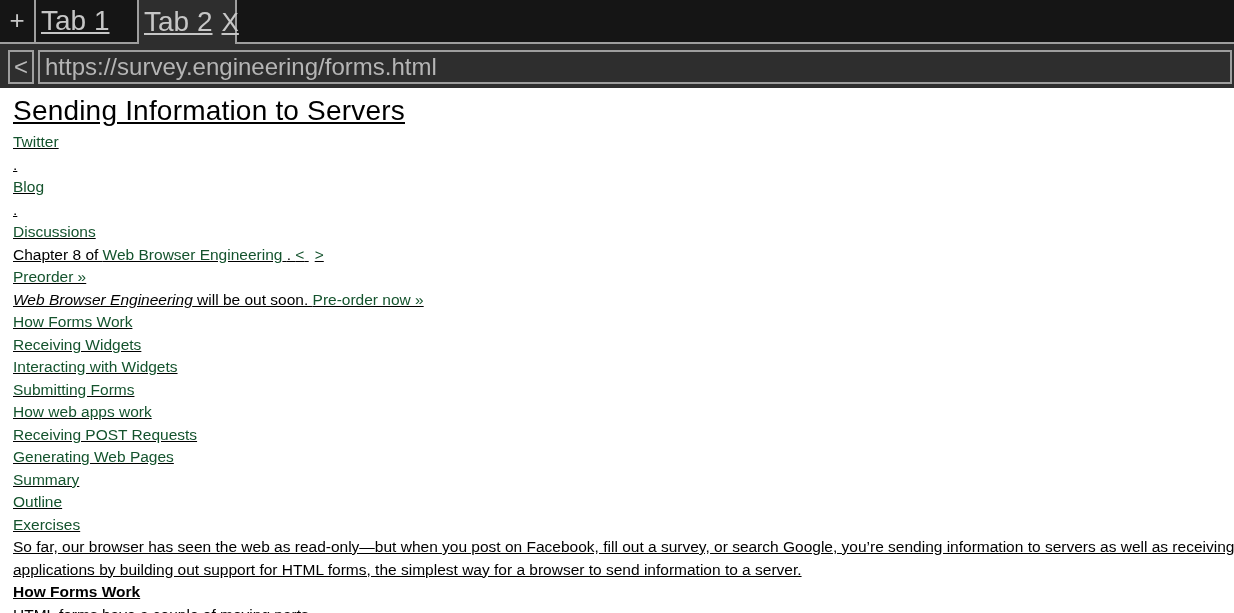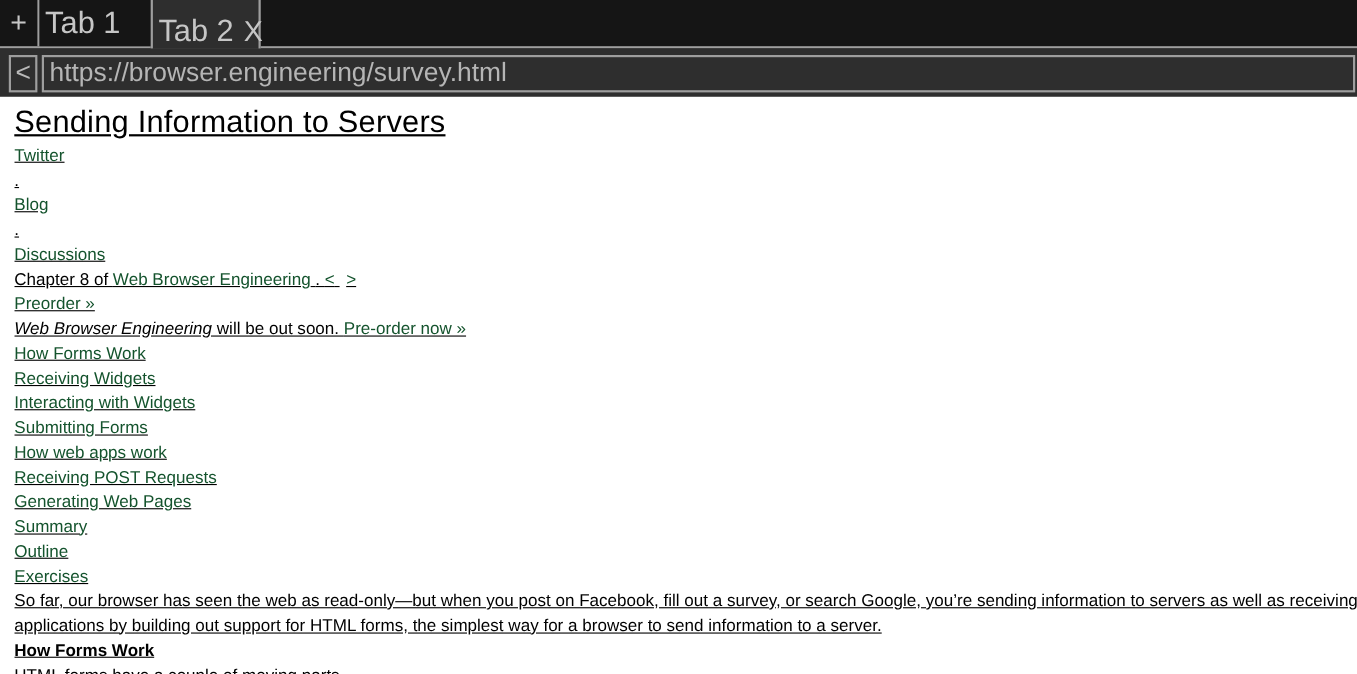--- a/index.html
+++ b/index.html
@@ -15,26 +15,26 @@
   }
   .newtab {
     position: absolute; left: 0; top: 0; width: 34px; height: 42px;
     border-right: 2px solid #9e9e9e;
     color: #c6c6c6; font-size: 26px; line-height: 40px; text-align: center;
     cursor: default; user-select: none;
   }
   .tab {
     position: absolute; top: 0; height: 42px; display: flex; align-items: center;
     padding-left: 5px; box-sizing: border-box;
-    color: #c6c6c6; font-size: 28px; white-space: nowrap; cursor: default; user-select: none;
+    color: #c6c6c6; font-size: 28px; white-space: nowrap; cursor: default; user-select: none; text-decoration: underline;
   }
   .tab-inactive { left: 36px; width: 101px; background: #151515; }
   .tab-active {
     left: 137px; width: 100px; height: 44px; z-index: 2; background: #2e2e2e;
-    border-left: 2px solid #9e9e9e; border-right: 2px solid #9e9e9e; align-items: flex-end;
+    border-left: 2px solid #9e9e9e; border-right: 2px solid #9e9e9e;
   }
   .tab-close { margin-left: 9px; font-size: 26px; color: #c6c6c6; }
   .addressrow { position: absolute; top: 44px; left: 0; width: 1234px; height: 44px; background: #2e2e2e; }
   .backbtn {
     position: absolute; left: 8px; top: 6px; width: 22px; height: 30px;
     border: 2px solid #9e9e9e; color: #b9b9b9; font-size: 24px;
     display: flex; align-items: center; justify-content: center; cursor: default; user-select: none;
   }
   .urlbox {
     position: absolute; left: 38px; top: 6px; width: 1185px; height: 30px;
@@ -71,21 +71,21 @@
         <span>Tab 1</span>
       </div>
       <div class="tab tab-active">
         <span>Tab 2</span>
         <span class="tab-close">X</span>
       </div>
     </div>
     <div class="addressrow">
       <div class="backbtn">&lt;</div>
       <div class="urlbox">
-        <span>https://browser.engineering/survey.html</span>
+        <span>https://survey.engineering/forms.html</span>
       </div>
     </div>
   </div>
 
   <div class="content">
     <h1>Sending Information to Servers</h1>
 
     <div class="lines">
       <div class="line">
         <a>Twitter</a>

